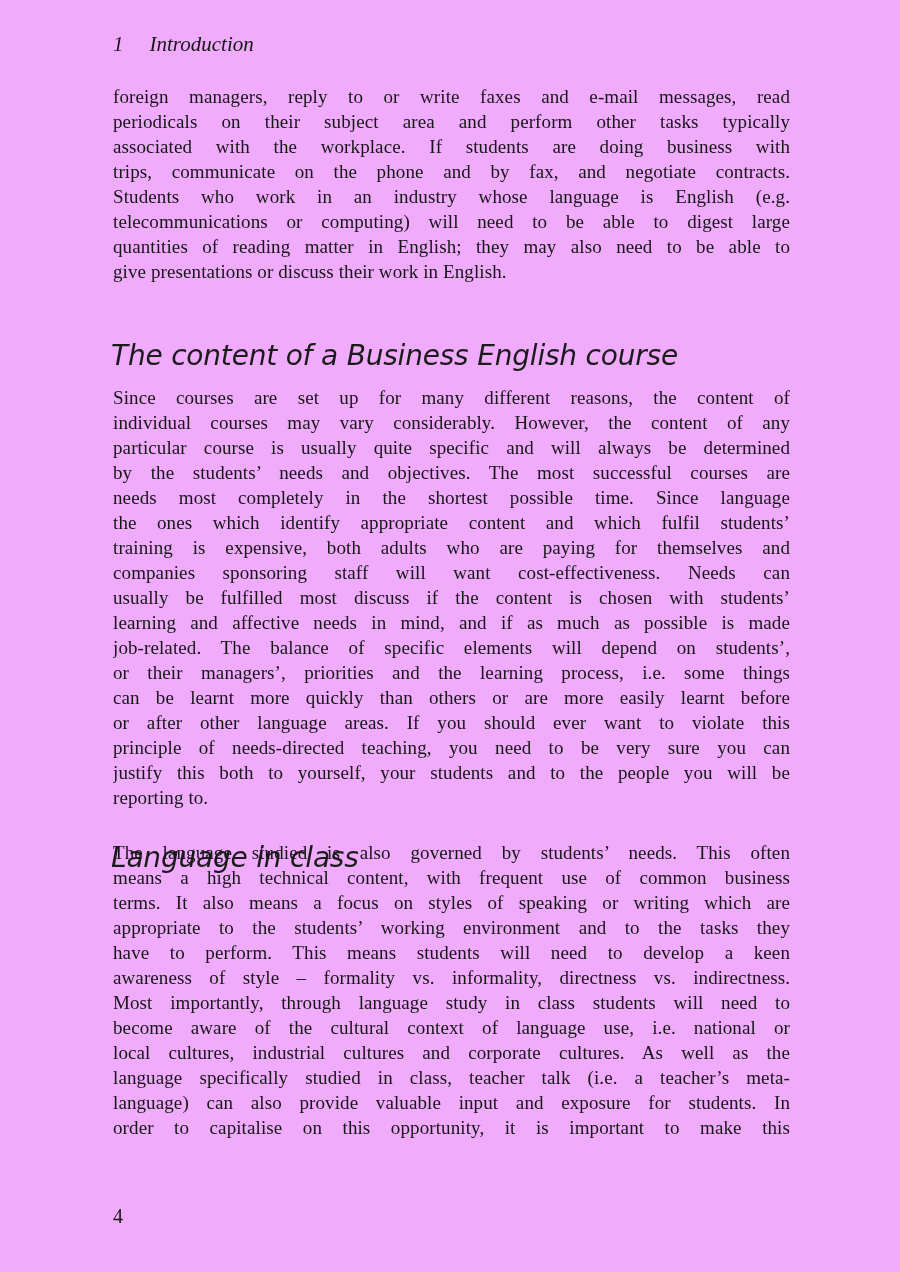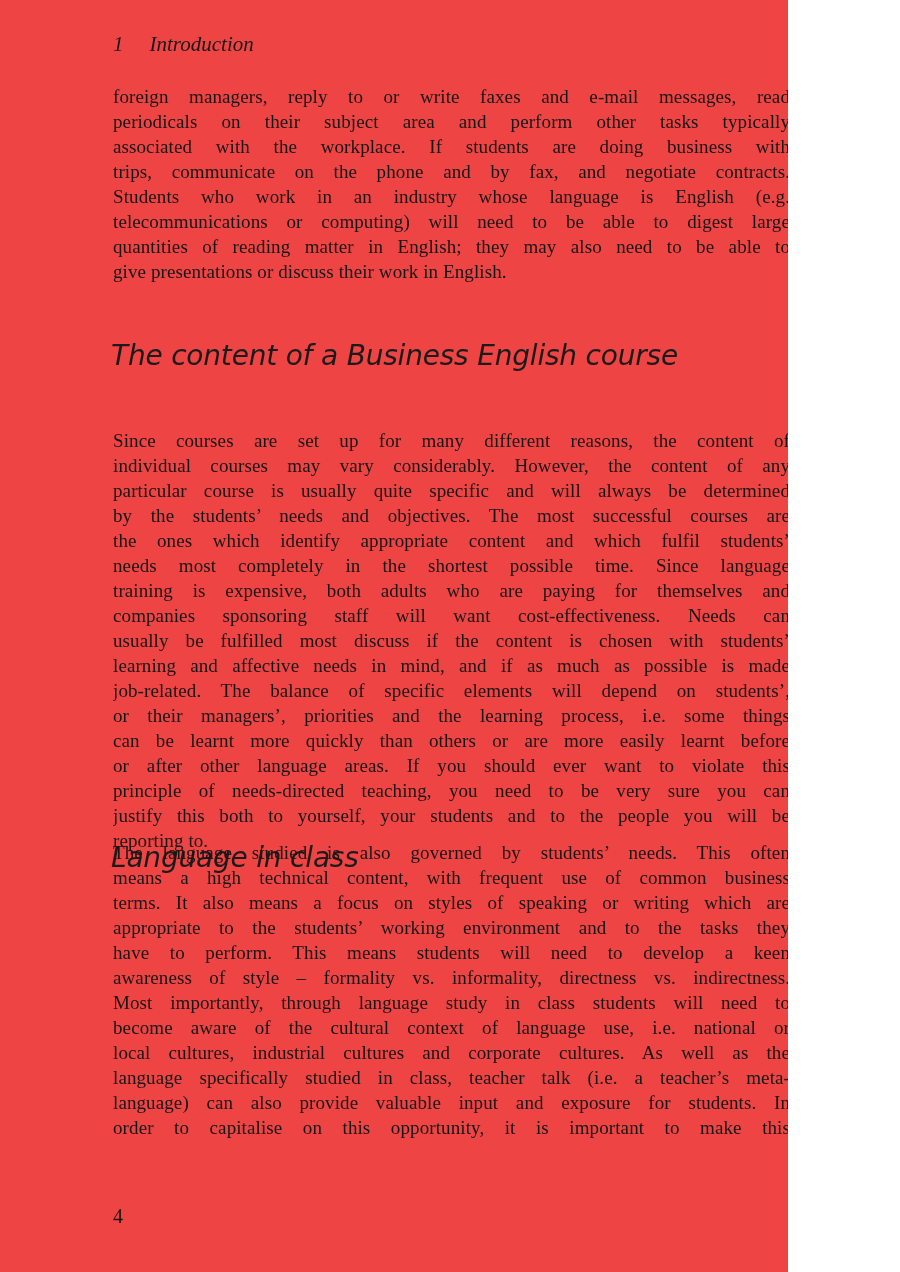--- a/index.html
+++ b/index.html
@@ -3,23 +3,23 @@
 <meta charset="utf-8">
 <style>
   html, body {
     margin: 0;
     padding: 0;
     background: #ffffff;
     font-family: "Liberation Serif", serif;
   }
   .page {
     position: relative;
-    width: 788px;
+    width: 900px;
     height: 1272px;
-    background: #ef4444;
+    background: #f0abfc;
     color: #161616;
     overflow: hidden;
   }
   .chapter-header {
     position: absolute;
     left: 113px;
     top: 31px;
     font-style: italic;
     font-size: 21px;
     line-height: 26px;
@@ -31,21 +31,21 @@
   }
   .body-para {
     position: absolute;
     left: 113px;
     width: 677px;
     font-size: 19px;
     line-height: 25px;
     letter-spacing: 0.1px;
   }
   #para-1 { top: 84px; }
-  #para-2 { top: 385px; margin-top: 43px; }
+  #para-2 { top: 385px; }
   #para-3 { top: 840px; }
   .line {
     text-align: justify;
     text-align-last: justify;
     height: 25px;
     overflow: hidden;
   }
   .line-last {
     text-align-last: left;
   }
@@ -90,22 +90,22 @@
       <div class="line line-last">give presentations or discuss their work in English.</div>
     </div>
 
   <div class="section-heading" id="heading-1">The content of a Business English course</div>
 
   <div class="body-para" id="para-2">
       <div class="line">Since courses are set up for many different reasons, the content of</div>
       <div class="line">individual courses may vary considerably. However, the content of any</div>
       <div class="line">particular course is usually quite specific and will always be determined</div>
       <div class="line">by the students’ needs and objectives. The most successful courses are</div>
+      <div class="line">needs most completely in the shortest possible time. Since language</div>
       <div class="line">the ones which identify appropriate content and which fulfil students’</div>
-      <div class="line">needs most completely in the shortest possible time. Since language</div>
       <div class="line">training is expensive, both adults who are paying for themselves and</div>
       <div class="line">companies sponsoring staff will want cost-effectiveness. Needs can</div>
       <div class="line">usually be fulfilled most discuss if the content is chosen with students’</div>
       <div class="line">learning and affective needs in mind, and if as much as possible is made</div>
       <div class="line">job-related. The balance of specific elements will depend on students’,</div>
       <div class="line">or their managers’, priorities and the learning process, i.e. some things</div>
       <div class="line">can be learnt more quickly than others or are more easily learnt before</div>
       <div class="line">or after other language areas. If you should ever want to violate this</div>
       <div class="line">principle of needs-directed teaching, you need to be very sure you can</div>
       <div class="line">justify this both to yourself, your students and to the people you will be</div>

